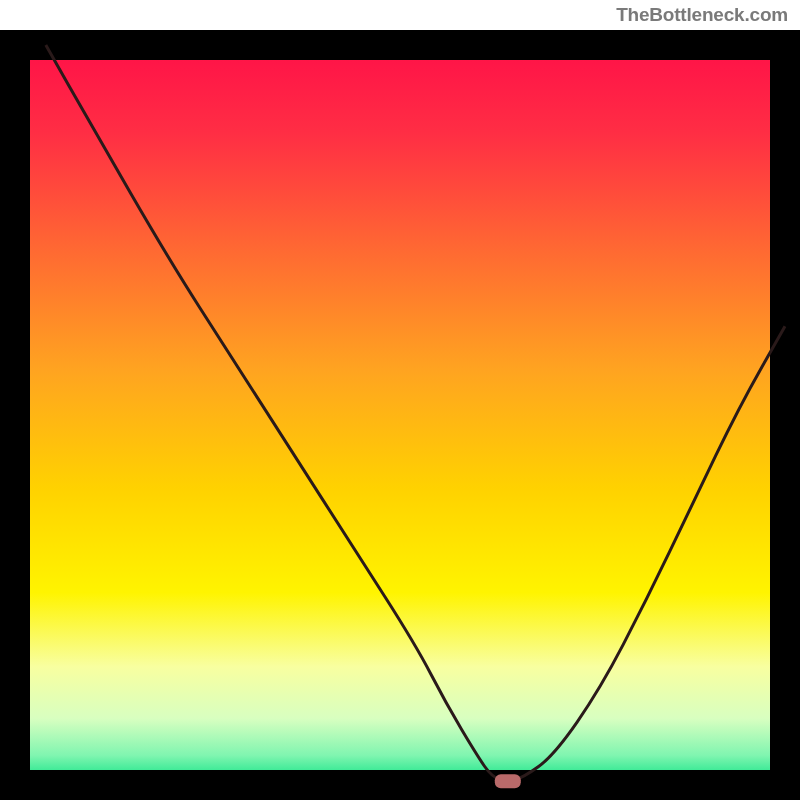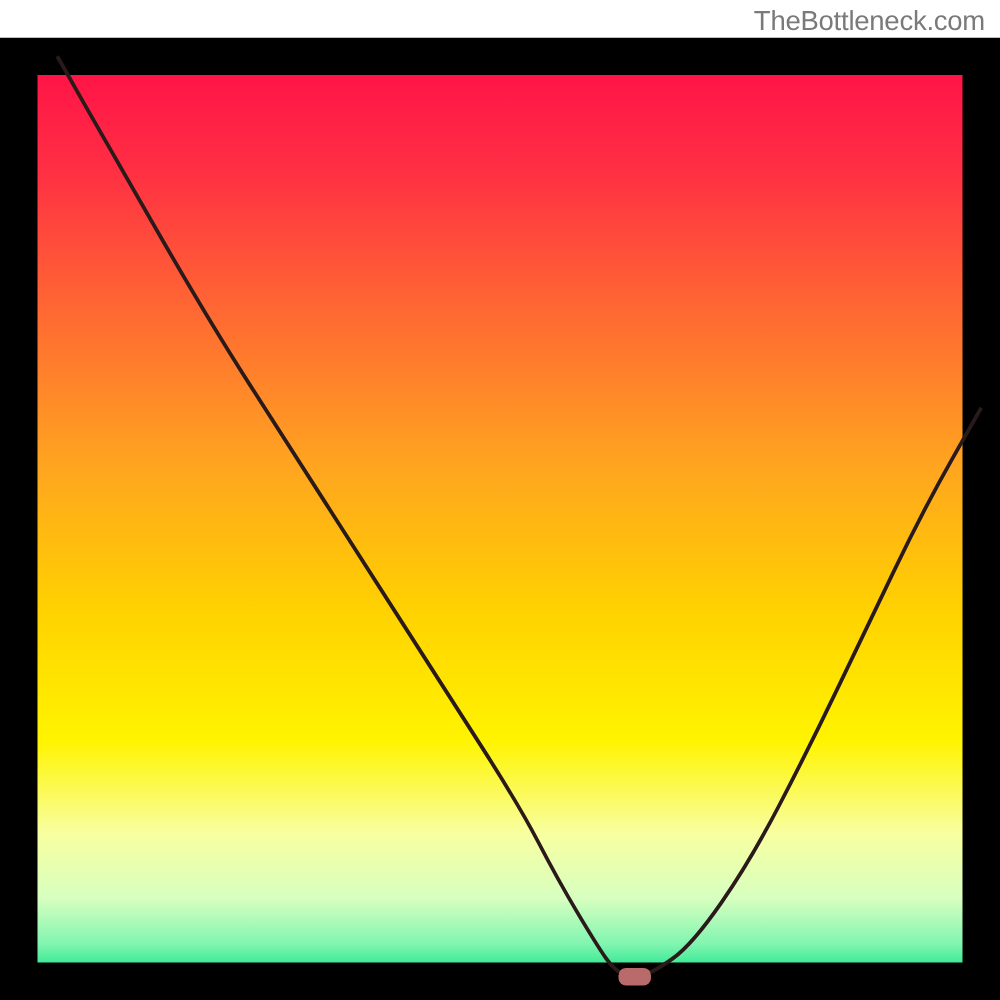--- a/index.html
+++ b/index.html
@@ -8,22 +8,22 @@
     background: #fff;
     font-family: Arial, Helvetica, sans-serif;
     width: 800px;
     height: 800px;
     position: relative;
   }
   .watermark {
     position: absolute;
     top: 4px;
     right: 12px;
-    font-size: 22px;
-    font-weight: 400;
+    font-size: 19px;
+    font-weight: 700;
     color: #7a7a7a;
     letter-spacing: -0.2px;
     z-index: 10;
   }
   svg.chart {
     position: absolute;
     top: 30px;
     left: 0;
     display: block;
   }

